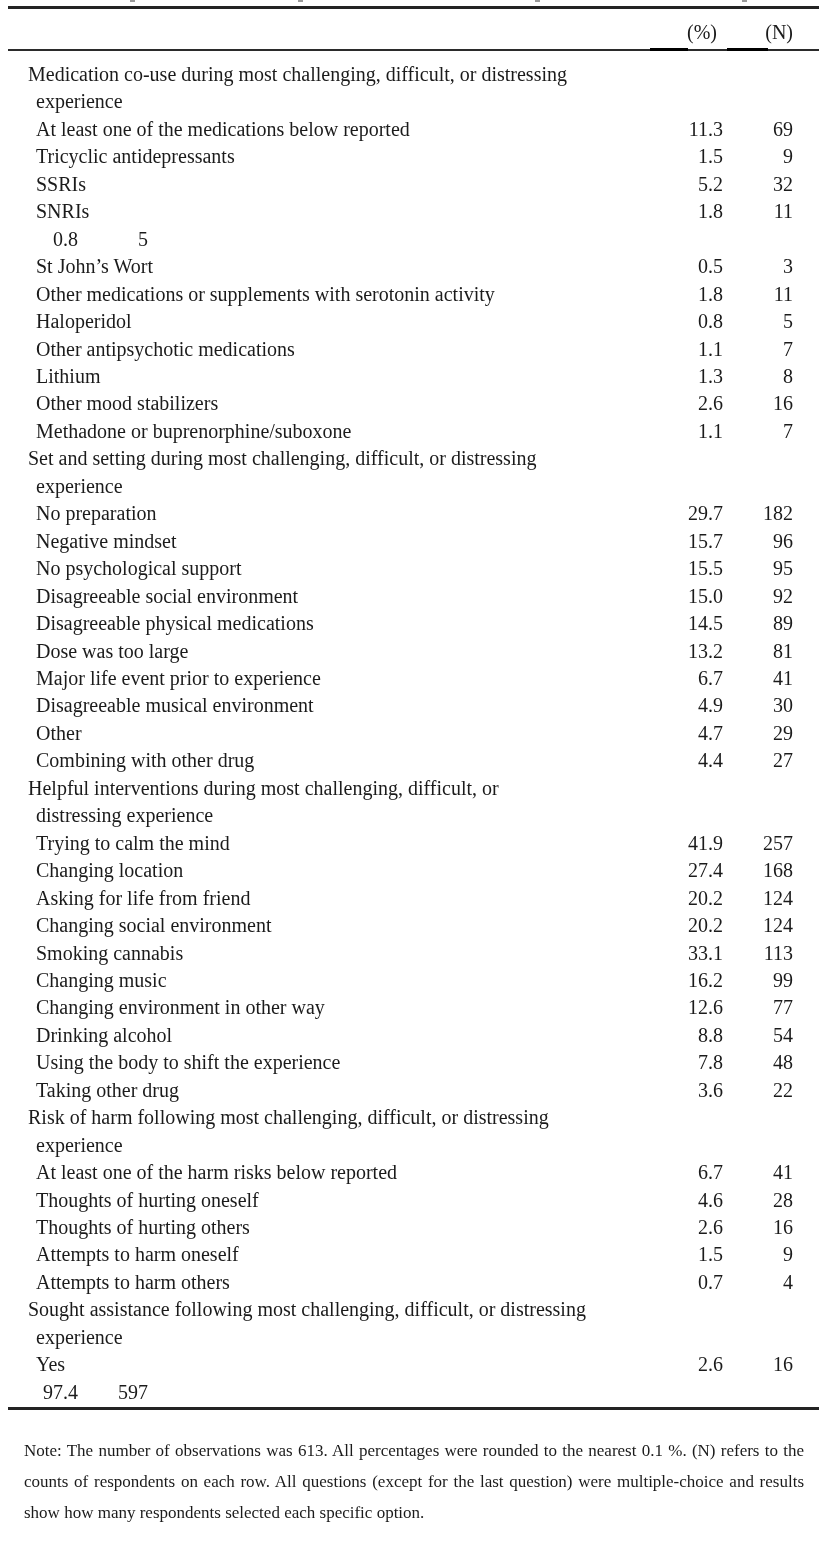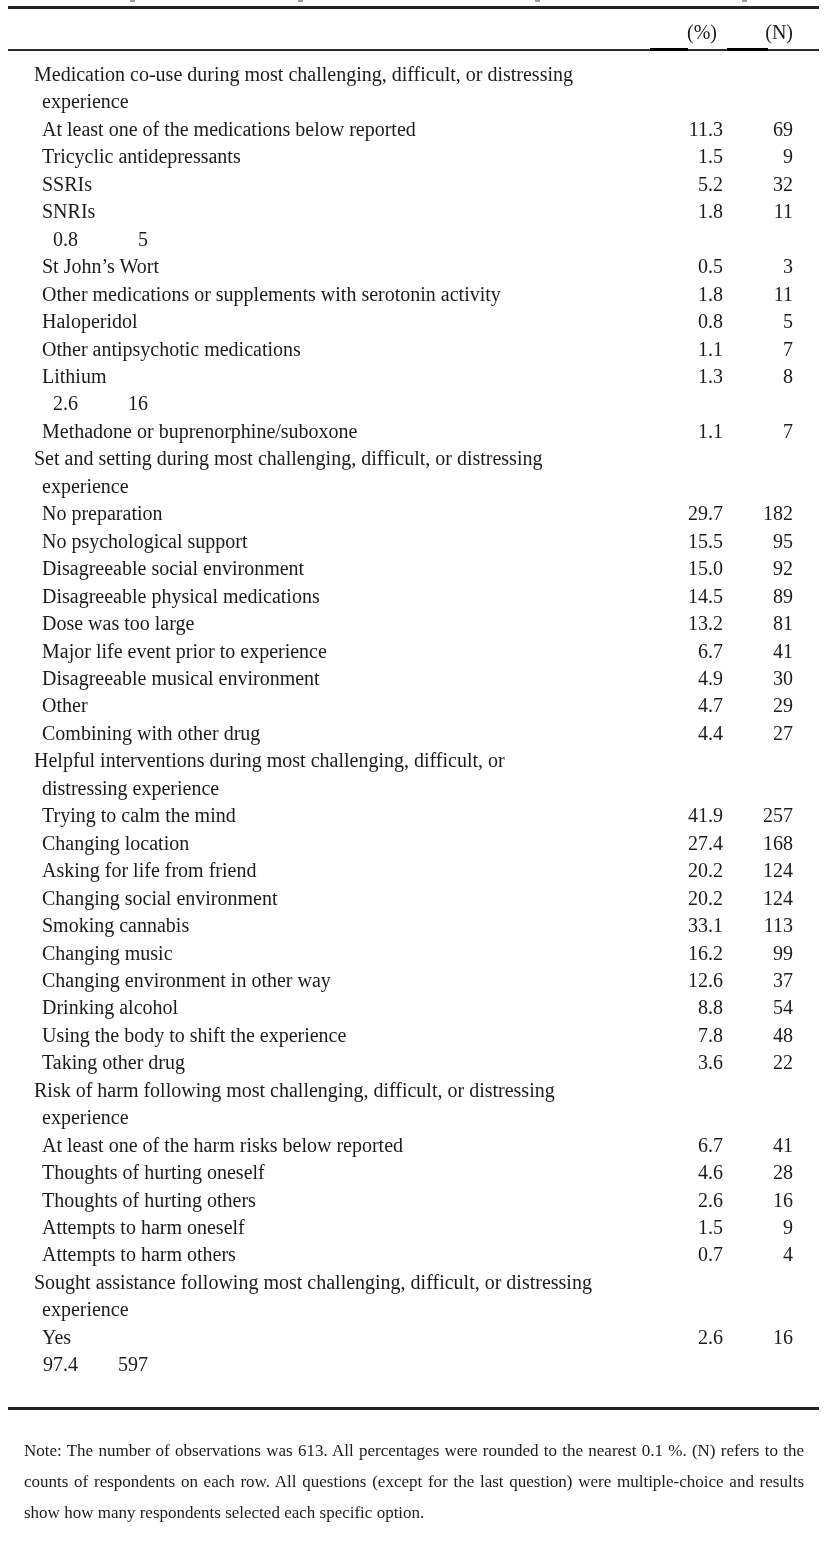--- a/index.html
+++ b/index.html
@@ -57,21 +57,21 @@
     left: 0;
     right: 0;
   }
   .trow {
     display: flex;
     padding-right: 35px;
     font-size: 20px;
     line-height: 27.45px;
     white-space: nowrap;
   }
-  .cell-label { flex: 1; overflow: hidden; margin-left: 6px; }
+  .cell-label { flex: 1; overflow: hidden; }
   .indent-section { padding-left: 28px; }
   .indent-item { padding-left: 36px; }
   .cell-pct { width: 78px; text-align: right; }
   .cell-n { width: 70px; text-align: right; }
 
   .note {
     position: absolute;
     top: 1419px;
     left: 8px;
     right: 8px;
@@ -158,20 +158,21 @@
         <div class="cell-label indent-item">Other antipsychotic medications</div>
         <div class="cell-pct">1.1</div>
         <div class="cell-n">7</div>
       </div>
       <div class="trow">
         <div class="cell-label indent-item">Lithium</div>
         <div class="cell-pct">1.3</div>
         <div class="cell-n">8</div>
       </div>
       <div class="trow">
+        <div class="cell-label indent-item">Other mood stabilizers</div>
         <div class="cell-pct">2.6</div>
         <div class="cell-n">16</div>
       </div>
       <div class="trow">
         <div class="cell-label indent-item">Methadone or buprenorphine/suboxone</div>
         <div class="cell-pct">1.1</div>
         <div class="cell-n">7</div>
       </div>
       <div class="trow">
         <div class="cell-label indent-section">Set and setting during most challenging, difficult, or distressing</div>
@@ -182,20 +183,25 @@
         <div class="cell-label indent-item">experience</div>
         <div class="cell-pct"></div>
         <div class="cell-n"></div>
       </div>
       <div class="trow">
         <div class="cell-label indent-item">No preparation</div>
         <div class="cell-pct">29.7</div>
         <div class="cell-n">182</div>
       </div>
       <div class="trow">
+        <div class="cell-label indent-item">Negative mindset</div>
+        <div class="cell-pct">15.7</div>
+        <div class="cell-n">96</div>
+      </div>
+      <div class="trow">
         <div class="cell-label indent-item">No psychological support</div>
         <div class="cell-pct">15.5</div>
         <div class="cell-n">95</div>
       </div>
       <div class="trow">
         <div class="cell-label indent-item">Disagreeable social environment</div>
         <div class="cell-pct">15.0</div>
         <div class="cell-n">92</div>
       </div>
       <div class="trow">
@@ -264,21 +270,21 @@
         <div class="cell-n">113</div>
       </div>
       <div class="trow">
         <div class="cell-label indent-item">Changing music</div>
         <div class="cell-pct">16.2</div>
         <div class="cell-n">99</div>
       </div>
       <div class="trow">
         <div class="cell-label indent-item">Changing environment in other way</div>
         <div class="cell-pct">12.6</div>
-        <div class="cell-n">37</div>
+        <div class="cell-n">77</div>
       </div>
       <div class="trow">
         <div class="cell-label indent-item">Drinking alcohol</div>
         <div class="cell-pct">8.8</div>
         <div class="cell-n">54</div>
       </div>
       <div class="trow">
         <div class="cell-label indent-item">Using the body to shift the experience</div>
         <div class="cell-pct">7.8</div>
         <div class="cell-n">48</div>

